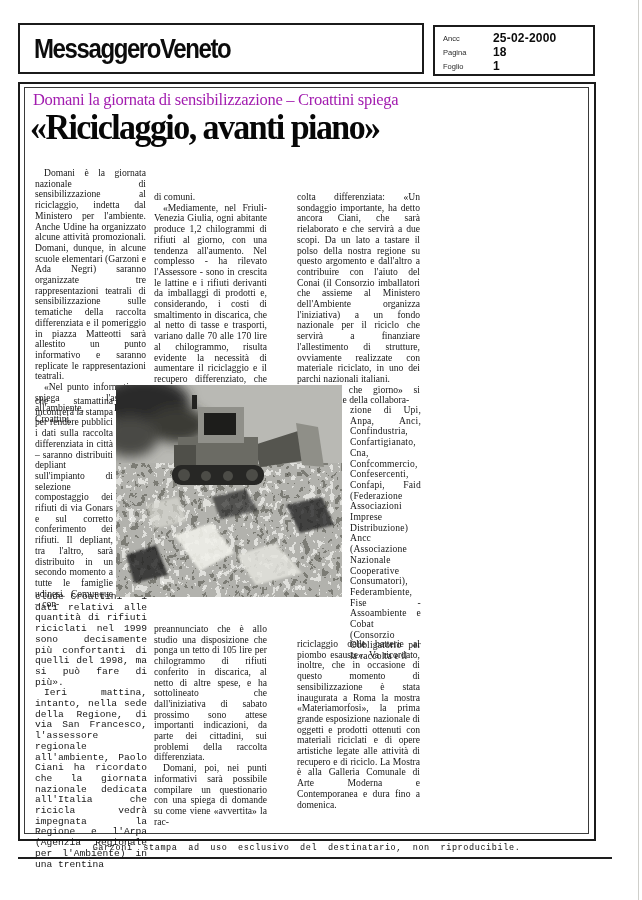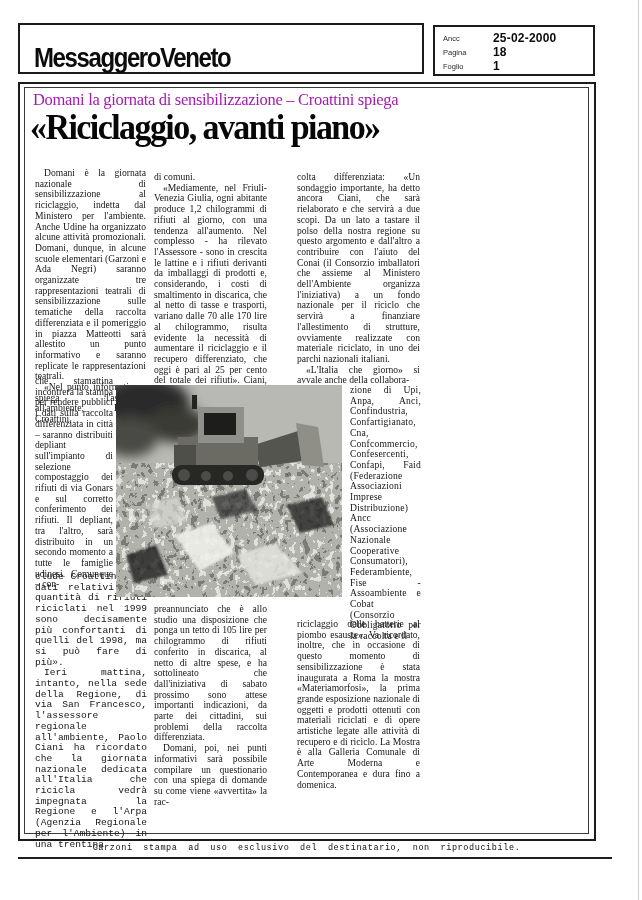--- a/index.html
+++ b/index.html
@@ -1,39 +1,39 @@
 <!DOCTYPE html>
 <html><head>
 <meta charset="utf-8">
 <style>
   * { margin:0; padding:0; box-sizing:border-box; }
   html,body { width:642px; height:900px; background:#ffffff; font-family:"Liberation Serif", serif; color:#141414; }
   .abs { position:absolute; }
 
   
-  #masthead-box { left:18px; top:23px; width:406px; height:51px; border:2px solid #1b1b1b; display:flex; align-items:flex-end; }
+  #masthead-box { left:18px; top:23px; width:406px; height:51px; border:2px solid #1b1b1b; display:flex; align-items:center; }
   #masthead-logo { padding-left:14px; font-family:"Liberation Sans", sans-serif; font-weight:700; font-size:24px; letter-spacing:-1.4px; color:#0c0c0c; transform:scaleY(1.12); transform-origin:left center; white-space:nowrap; }
 
   
   #info-box { left:433px; top:25px; width:162px; height:51px; border:2px solid #1b1b1b; padding:4px 0 0 8px; font-family:"Liberation Sans", sans-serif; }
   .info-row { display:flex; height:14px; align-items:center; }
   .info-label { width:50px; font-size:7.5px; color:#2a2a2a; }
   .info-value { font-size:12px; font-weight:700; color:#0c0c0c; letter-spacing:0.2px; }
 
   
   #article-outer { left:18px; top:82px; width:578px; height:759px; border:2px solid #1b1b1b; }
   #article-inner { left:24px; top:87px; width:565px; height:747px; border:1px solid #3a3a3a; }
 
   #article-kicker { left:33px; top:90px; width:420px; font-size:16.5px; letter-spacing:-0.3px; color:#a21caf; white-space:nowrap; }
   #article-headline { left:30px; top:108px; width:560px; font-size:35px; font-weight:700; letter-spacing:-1.6px; color:#070707; white-space:nowrap; transform:scaleX(0.97); transform-origin:left top; }
 
   
   .col { font-size:9.6px; line-height:10.7px; text-align:justify; color:#161616; }
   .col p { margin:0; text-indent:9px; }
-  .col p.noindent { text-indent:0; }
+  .col p.noindent { text-indent:0;margin-top:20px; }
   #col1-top    { left:35px;  top:168px; width:111px; }
   #col1-mid    { left:35px;  top:376px; width:78px;  }
   #col1-bottom { left:35px;  top:572px; width:112px;font-family:Liberation Mono, monospace; }
   #col2-top    { left:154px; top:172px; width:113px; }
   #col2-bottom { left:154px; top:604px; width:113px; }
   #col3-top    { left:297px; top:172px; width:123px; }
   #col3-mid    { left:350px; top:385px; width:71px; letter-spacing:0.2px; }
   #col3-bottom { left:297px; top:619px; width:123px; }
 
   

